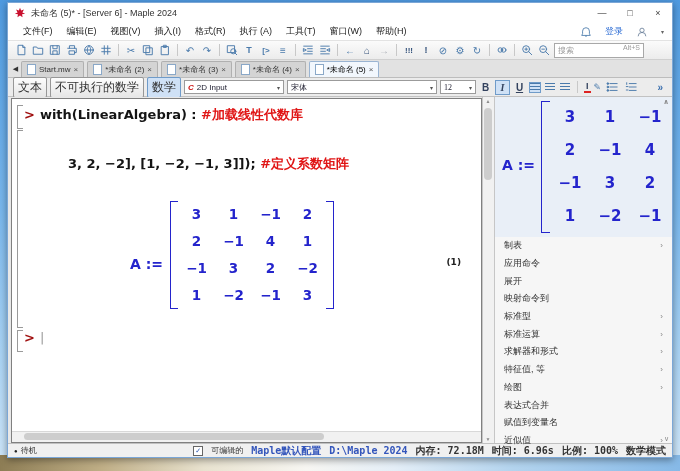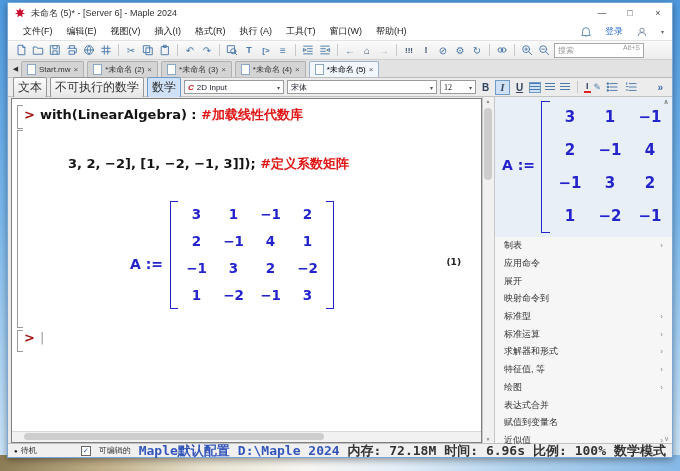--- a/index.html
+++ b/index.html
@@ -101,21 +101,21 @@
   .cm-item{height:17.7px;display:flex;align-items:center;padding:0 9px;font-size:9px;color:#333;}
   .cm-arrow{margin-left:auto;color:#888;font-size:8px;}
   .p-down{position:absolute;right:3px;bottom:0;font-size:7px;color:#8a8a8a;}
 
   
   .statusbar{height:13px;background:#f0f0f0;border-top:1px solid #c0c0c0;display:flex;align-items:center;font-size:8px;color:#333;padding:0 6px;gap:12px;flex:none;}
   .sb-ready{display:flex;align-items:center;gap:3px;}
   .sb-bullet{font-size:6px;color:#222;}
   .sb-right{margin-left:auto;display:flex;align-items:center;gap:8px;}
   .sb-check{width:8px;height:8px;border:1px solid #666;background:#fff;font-size:7px;line-height:8px;text-align:center;color:#2a56b0;}
-  .mono{font-family:"DejaVu Sans Mono",monospace;font-weight:700;font-size:13px;}
+  .mono{font-family:"DejaVu Sans Mono",monospace;font-weight:700;font-size:10px;}
   .sb-blue{color:#3355bb;}
   .sb-dark{color:#333;}
 </style>
 </head>
 <body>
 
 <div class="screen">
   <div class="landscape"></div>
 
   <div class="window">

